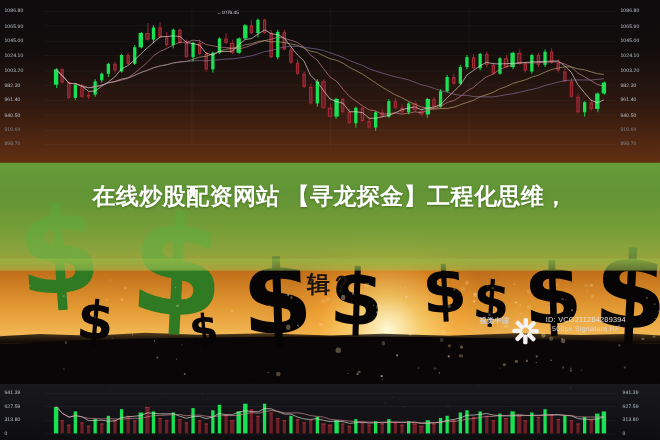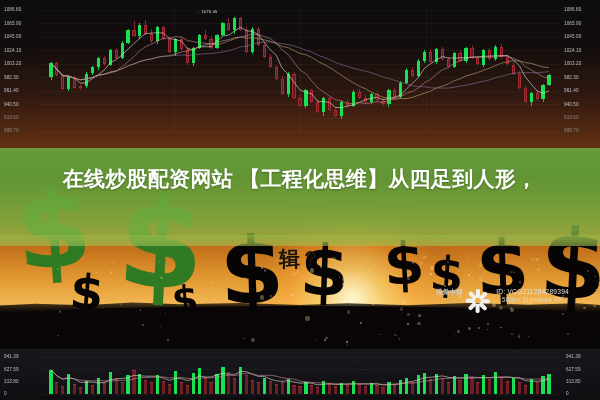--- a/index.html
+++ b/index.html
@@ -828,21 +828,21 @@
       </div>
     <svg id="vol-ma" width="600" height="51" style="position:absolute;left:0;top:0;">
         <polyline points="51.0,20.6 56.9,26.9 62.8,30.2 68.8,28.8 74.7,30.0 80.6,33.4 86.5,33.2 92.5,33.0 98.4,33.9 104.3,33.6 110.3,30.6 116.2,29.9 122.1,29.4 128.0,28.8 134.0,26.3 139.9,26.8 145.8,27.2 151.8,27.2 157.7,27.2 163.6,29.4 169.6,31.3 175.5,29.6 181.4,29.6 187.3,31.6 193.3,30.1 199.2,26.9 205.1,28.0 211.1,28.0 217.0,25.7 222.9,24.4 228.8,25.2 234.8,25.3 240.7,22.4 246.6,22.7 252.6,25.3 258.5,27.4 264.4,27.4 270.4,30.1 276.3,31.8 282.2,32.3 288.1,31.6 294.1,33.1 300.0,34.2 305.9,33.8 311.9,34.3 317.8,35.9 323.7,35.3 329.6,34.8 335.6,35.6 341.5,35.3 347.4,34.9 353.4,34.8 359.3,34.8 365.2,34.8 371.2,34.8 377.1,34.8 383.0,36.0 388.9,35.7 394.9,35.4 400.8,34.8 406.7,33.2 412.7,32.3 418.6,30.9 424.5,28.5 430.4,28.3 436.4,27.7 442.3,26.9 448.2,28.3 454.2,29.0 460.1,29.1 466.0,29.0 472.0,28.8 477.9,28.8 483.8,28.6 489.7,28.5 495.7,28.2 501.6,28.0 507.5,27.9 513.5,28.5 519.4,29.1 525.3,31.6 531.2,32.1 537.2,32.3 543.1,31.8 549.0,30.1" fill="none" stroke="#e6dfd4" stroke-width="0.7" opacity="0.85"></polyline>
         <polyline points="51.0,20.6 56.9,26.9 62.8,30.2 68.8,28.8 74.7,30.0 80.6,31.3 86.5,31.4 92.5,31.9 98.4,31.6 104.3,31.8 110.3,32.0 116.2,31.6 122.1,31.2 128.0,31.4 134.0,29.9 139.9,28.7 145.8,28.6 151.8,28.3 157.7,28.0 163.6,27.9 169.6,29.0 175.5,28.4 181.4,28.4 187.3,29.4 193.3,29.8 199.2,29.1 205.1,28.8 211.1,28.8 217.0,28.6 222.9,27.2 228.8,26.1 234.8,26.7 240.7,25.2 246.6,24.2 252.6,24.9 258.5,26.3 264.4,26.4 270.4,26.2 276.3,27.2 282.2,28.8 288.1,29.5 294.1,30.2 300.0,32.1 305.9,32.8 311.9,33.3 317.8,33.8 323.7,34.2 329.6,34.5 335.6,34.7 341.5,34.8 347.4,35.4 353.4,35.0 359.3,34.8 365.2,35.2 371.2,35.0 377.1,34.9 383.0,35.4 388.9,35.3 394.9,35.1 400.8,34.8 406.7,34.0 412.7,34.2 418.6,33.3 424.5,32.0 430.4,31.6 436.4,30.5 442.3,29.6 448.2,29.6 454.2,28.7 460.1,28.7 466.0,28.3 472.0,27.9 477.9,28.6 483.8,28.8 489.7,28.8 495.7,28.6 501.6,28.4 507.5,28.3 513.5,28.6 519.4,28.8 525.3,29.9 531.2,30.1 537.2,30.1 543.1,30.1 549.0,29.6" fill="none" stroke="#d4909b" stroke-width="0.7" opacity="0.85"></polyline>
       </svg>
   </div>
 
   <div class="banner"></div>
   <div class="banner-accent"></div>
   <div class="headline">
-    <span class="l1">在线炒股配资网站 【工程化思维】从四足到人形，</span>
+    <span class="l1">在线炒股配资网站 【寻龙探金】工程化思维，</span>
   </div>
   <div class="headline-overflow">辑？</div>
 
   <div class="wm">
     <div class="wm-cn">视觉中国</div>
     <div class="wm-mark" id="wm-mark">
         <span style="transform: rotate(0deg);"></span>
         <span style="transform: rotate(45deg);"></span>
         <span style="transform: rotate(90deg);"></span>
         <span style="transform: rotate(135deg);"></span>

